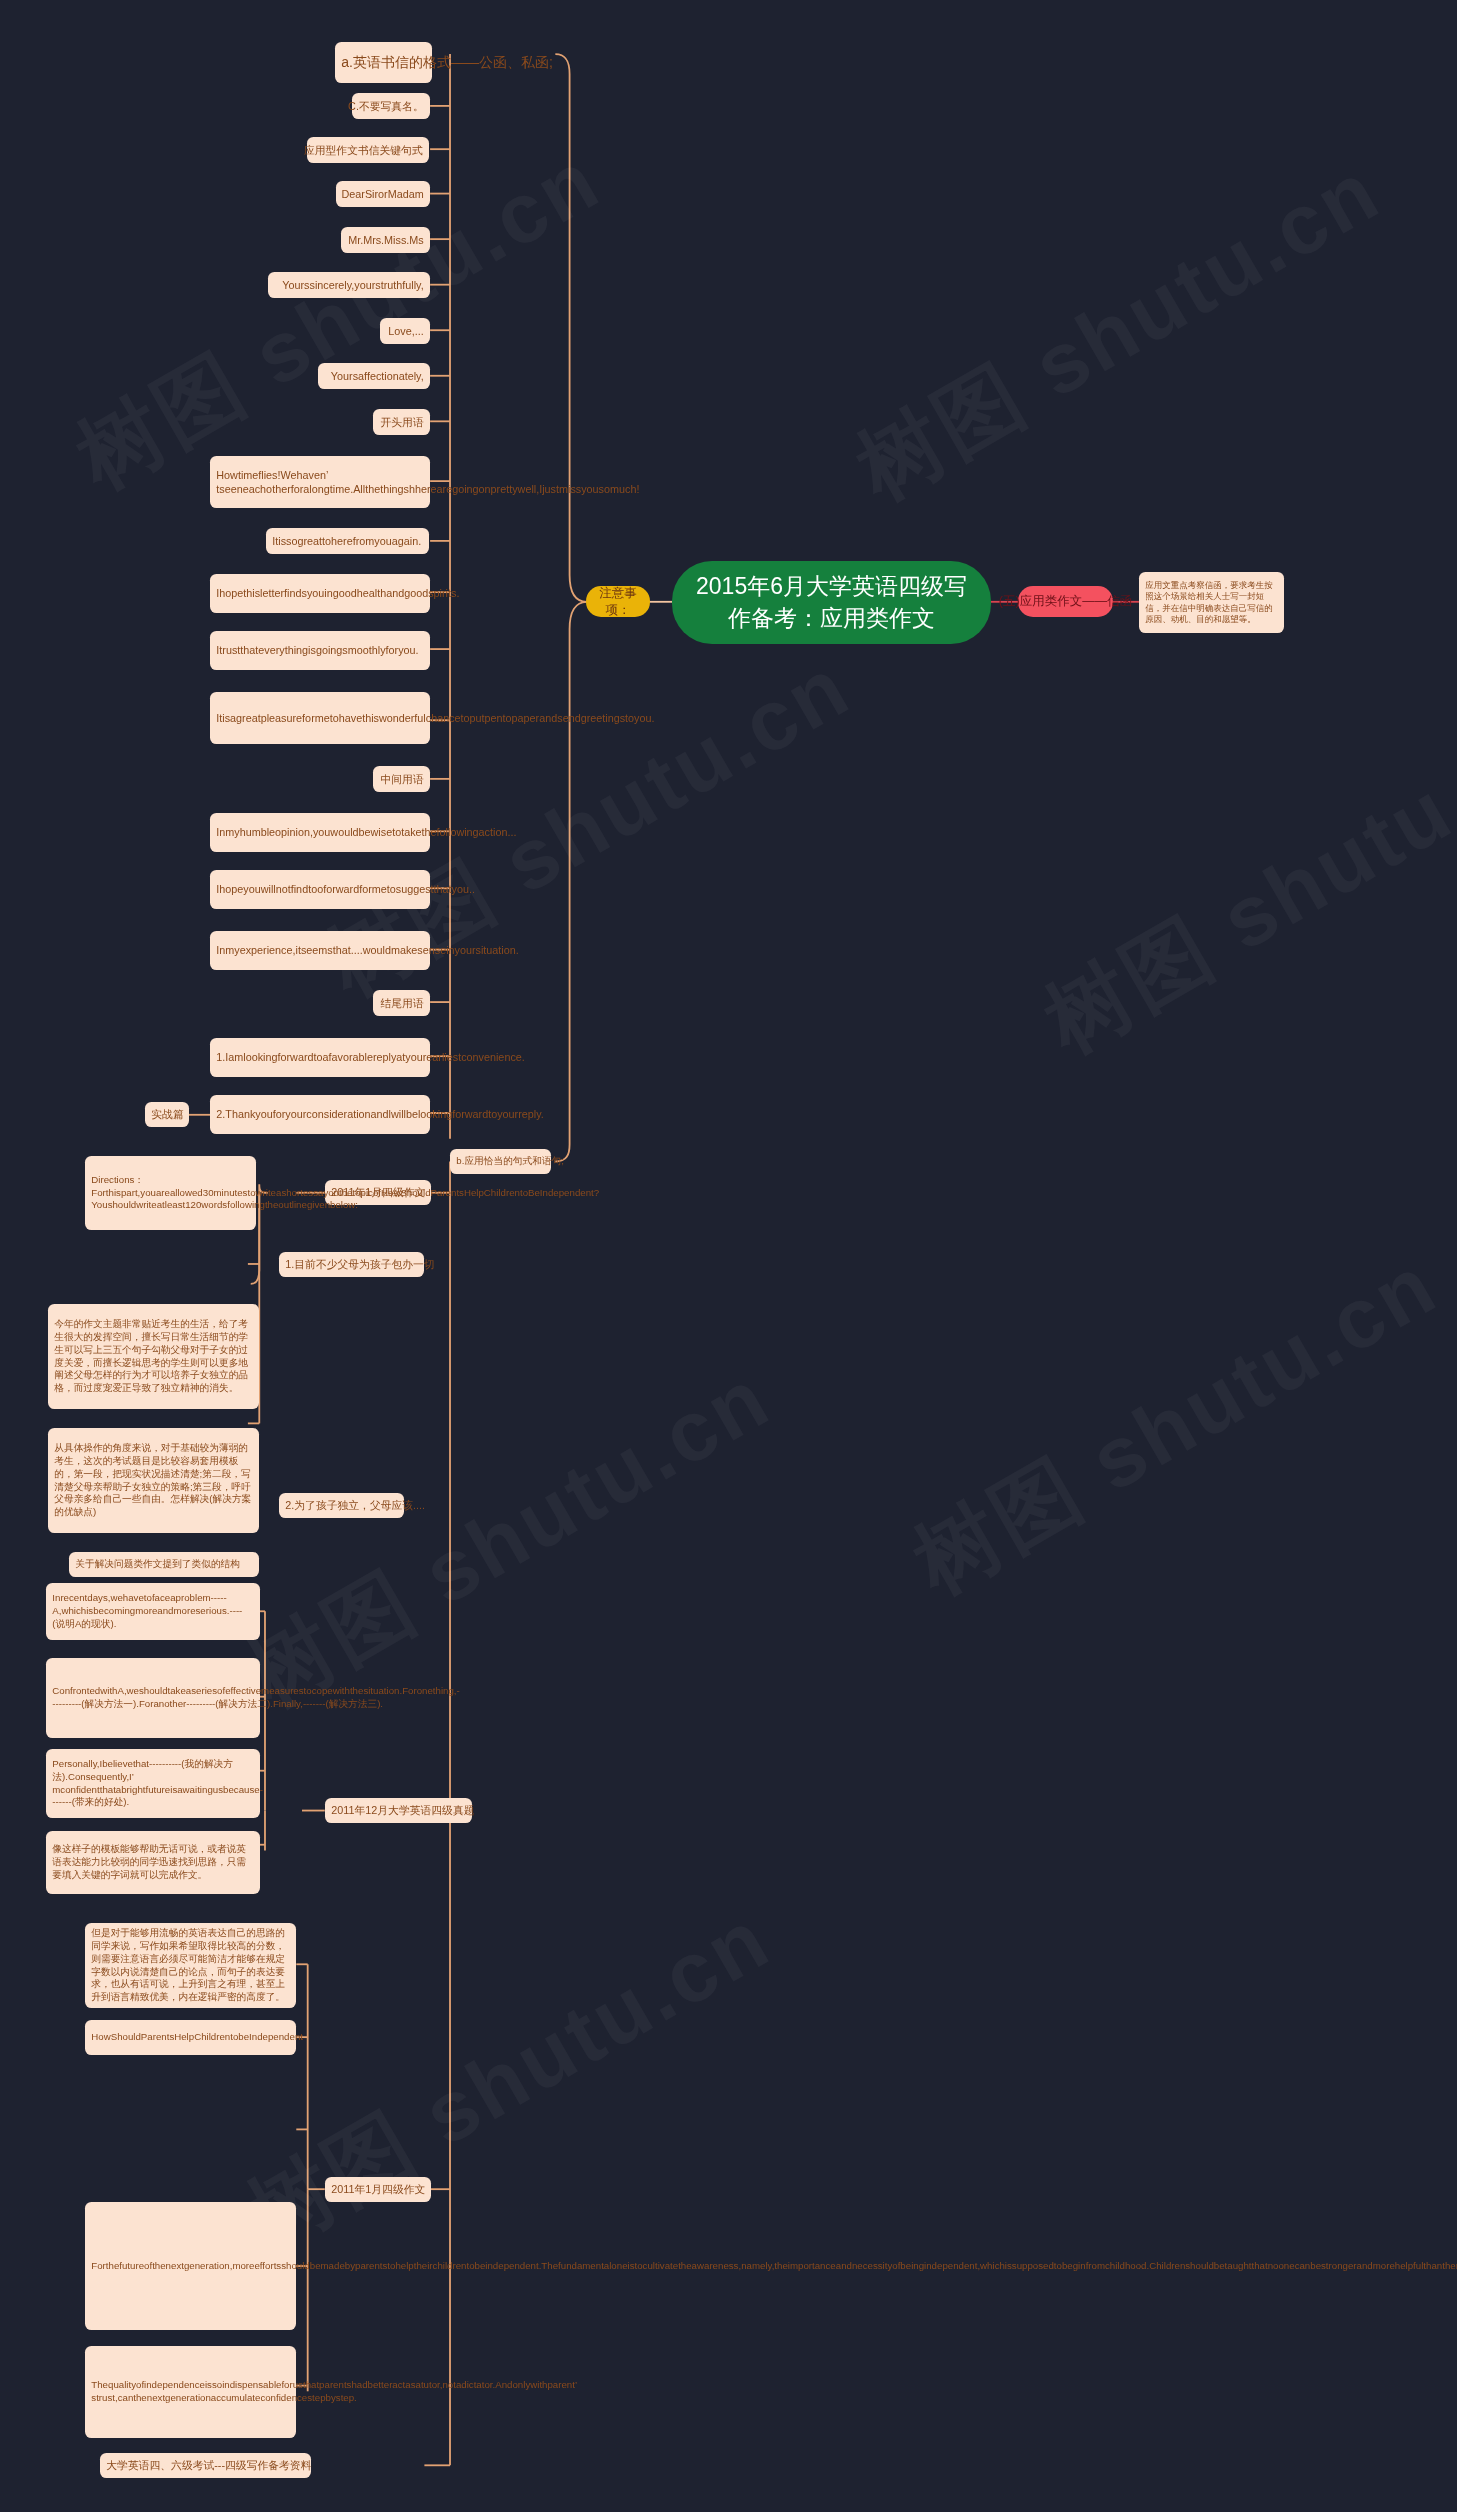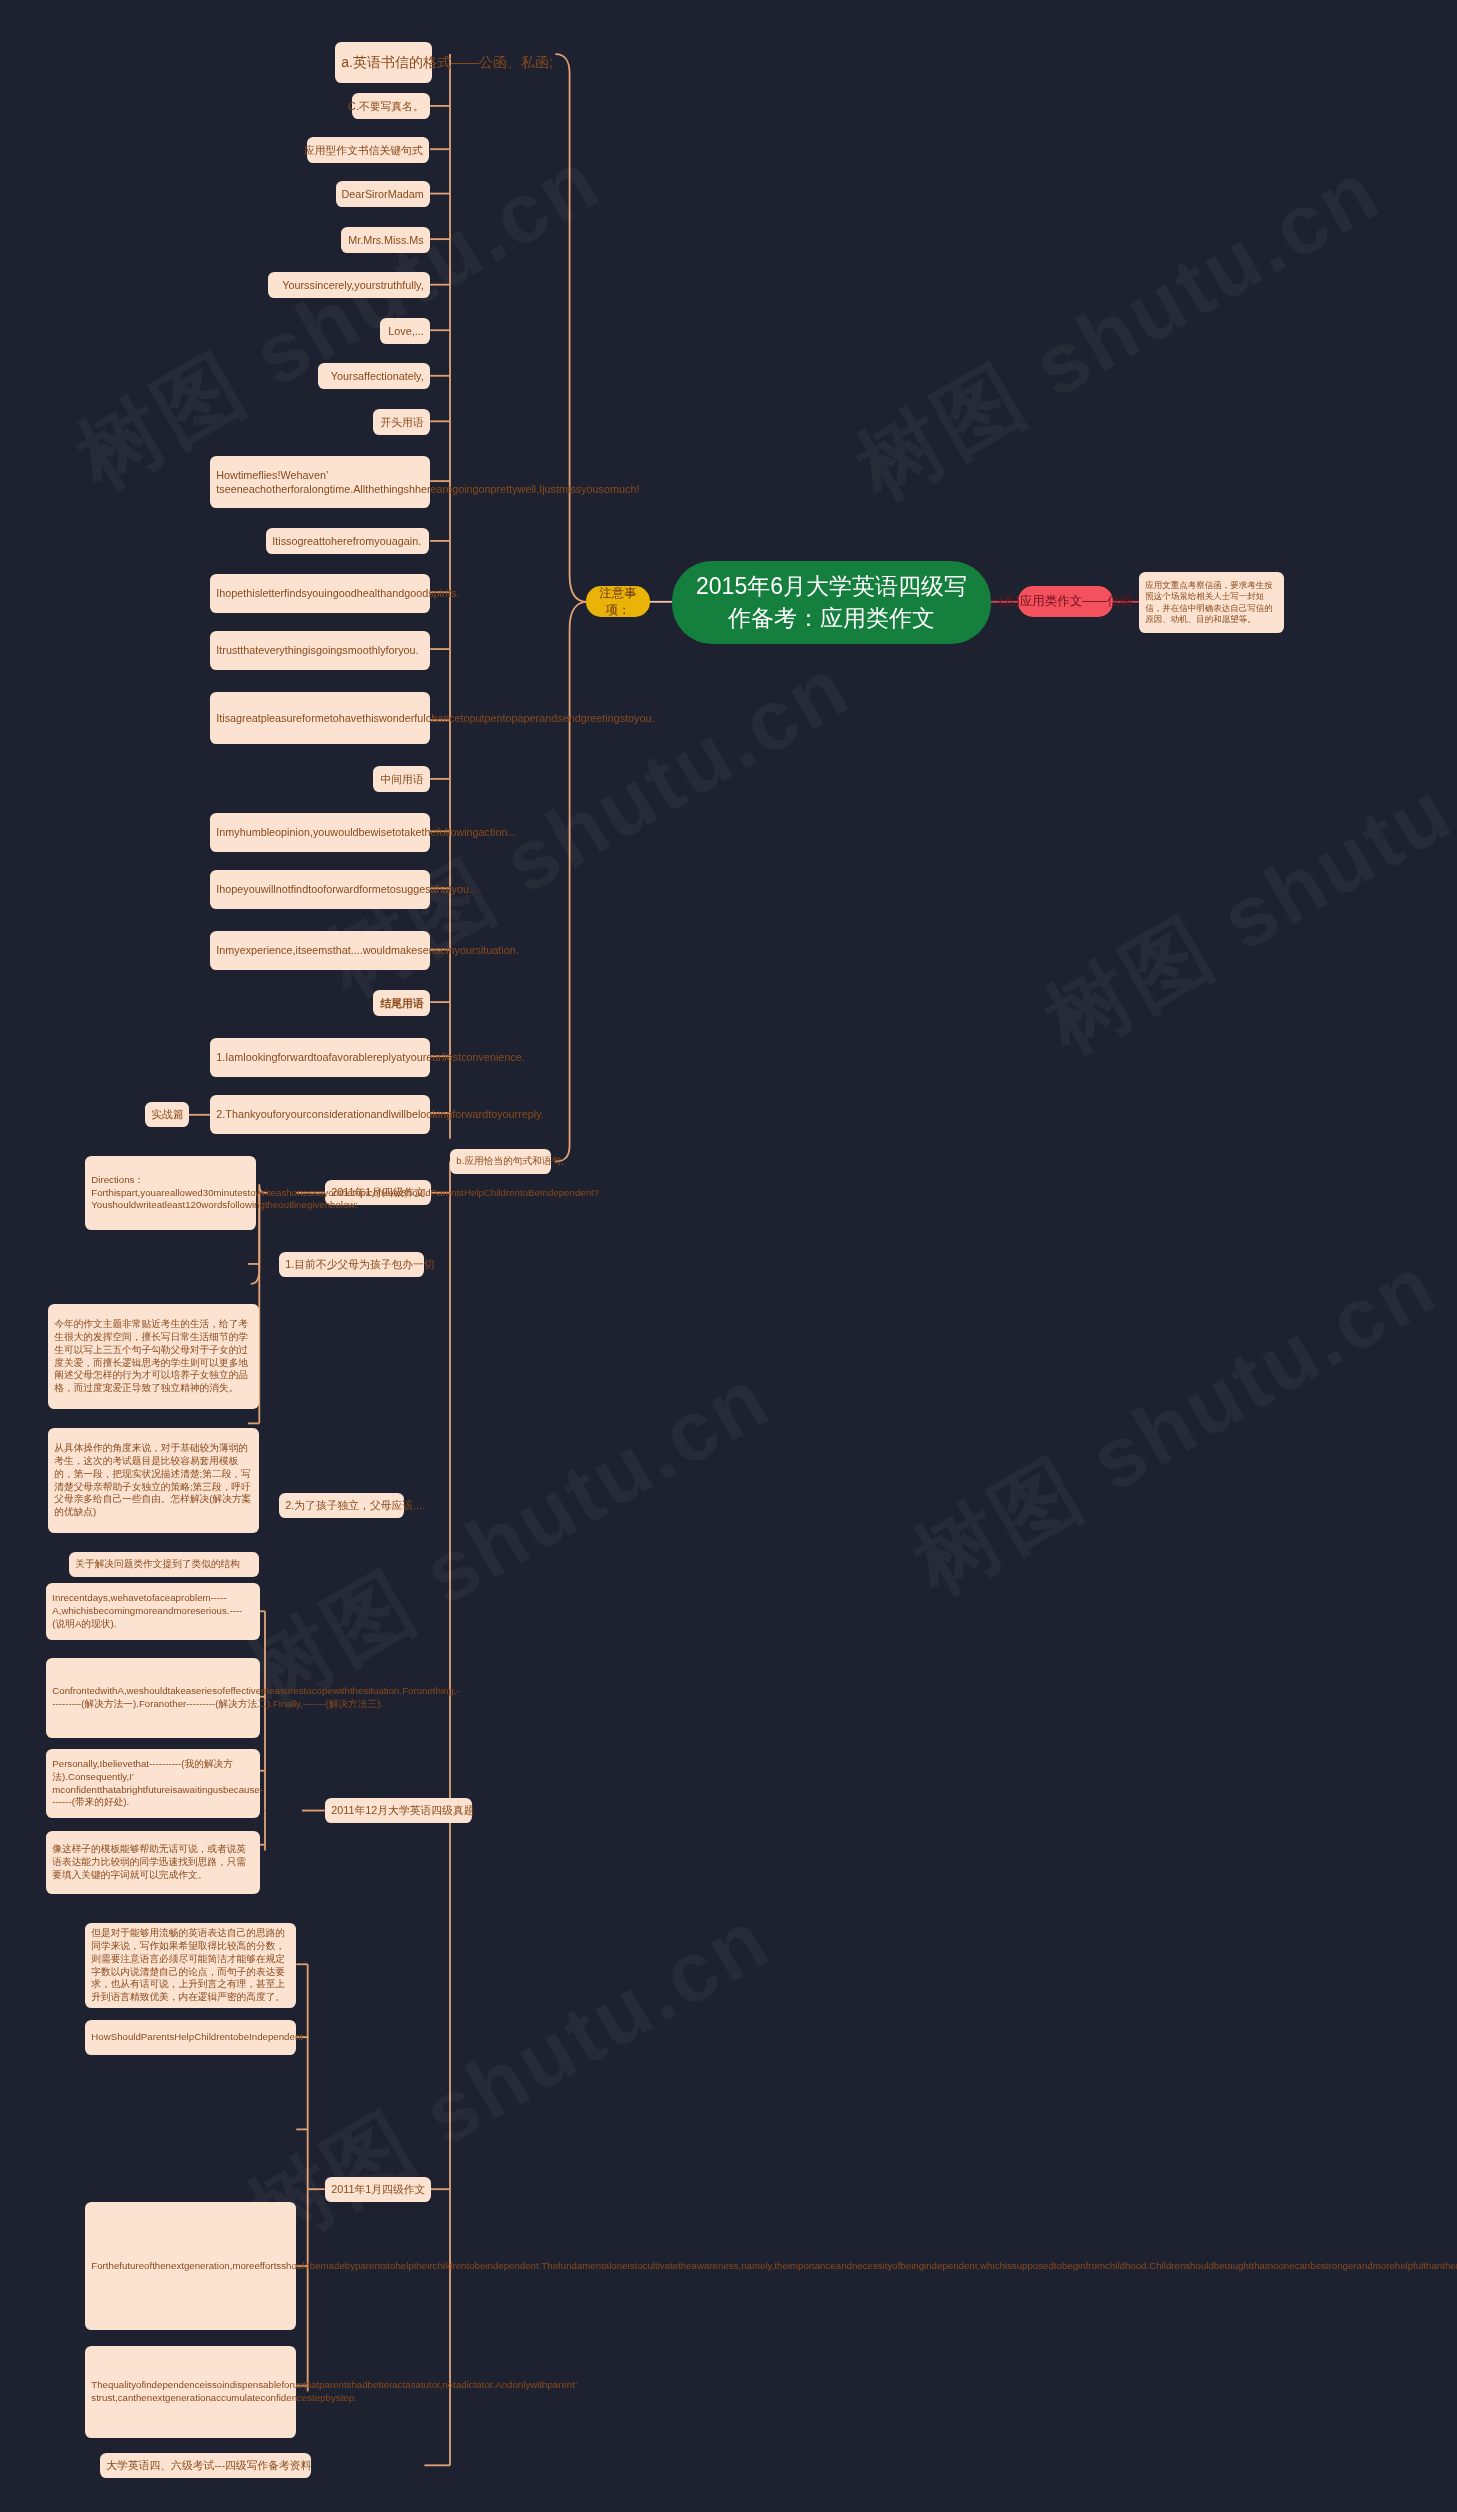--- a/index.html
+++ b/index.html
@@ -153,21 +153,21 @@
 
   <div class="node card" style="left:210px;top:456px;width:220px;height:52px;">Howtimeflies!Wehaven’ tseeneachotherforalongtime.Allthethingshherearegoingonprettywell,Ijustmissyousomuch!</div>
   <div class="node card one" style="left:266px;top:528px;width:163px;height:26px;">Itissogreattoherefromyouagain.</div>
   <div class="node card" style="left:210px;top:574px;width:220px;height:39px;">Ihopethisletterfindsyouingoodhealthandgoodspirits.</div>
   <div class="node card" style="left:210px;top:631px;width:220px;height:39px;">Itrustthateverythingisgoingsmoothlyforyou.</div>
   <div class="node card" style="left:210px;top:692px;width:220px;height:52px;">Itisagreatpleasureformetohavethiswonderfulchancetoputpentopaperandsendgreetingstoyou.</div>
   <div class="node card one right-al" style="left:373px;top:766px;width:57px;height:26px;">中间用语</div>
   <div class="node card" style="left:210px;top:813px;width:220px;height:39px;">Inmyhumbleopinion,youwouldbewisetotakethefollowingaction...</div>
   <div class="node card" style="left:210px;top:870px;width:220px;height:39px;">Ihopeyouwillnotfindtooforwardformetosuggestthatyou..</div>
   <div class="node card" style="left:210px;top:931px;width:220px;height:39px;">Inmyexperience,itseemsthat....wouldmakesenseinyoursituation.</div>
-  <div class="node card one right-al" style="left:373px;top:990px;width:57px;height:26px;font-weight:bold;">结尾用语</div>
+  <div class="node card one right-al" style="left:373px;top:990px;width:57px;height:26px;">结尾用语</div>
   <div class="node card" style="left:210px;top:1038px;width:220px;height:39px;">1.Iamlookingforwardtoafavorablereplyatyourearliestconvenience.</div>
   <div class="node card" style="left:210px;top:1095px;width:220px;height:39px;">2.Thankyouforyourconsiderationandlwillbelookingforwardtoyourreply.</div>
 
   <div class="node card one" style="left:145px;top:1102px;width:44px;height:25px;">实战篇</div>
 
   <div class="node card one" style="left:325px;top:1180px;width:106px;height:25px;">2011年1月四级作文</div>
 
   <div class="node card" style="left:85px;top:1156px;width:171px;height:74px;font-size:9.7px;">Directions：Forthispart,youareallowed30minutestowriteashortessayonthetopicofHowShouldParentsHelpChildrentoBeIndependent?Youshouldwriteatleast120wordsfollowingtheoutlinegivenbelow:</div>
 
   <div class="node card one" style="left:279px;top:1252px;width:145px;height:25px;">1.目前不少父母为孩子包办一切</div>

